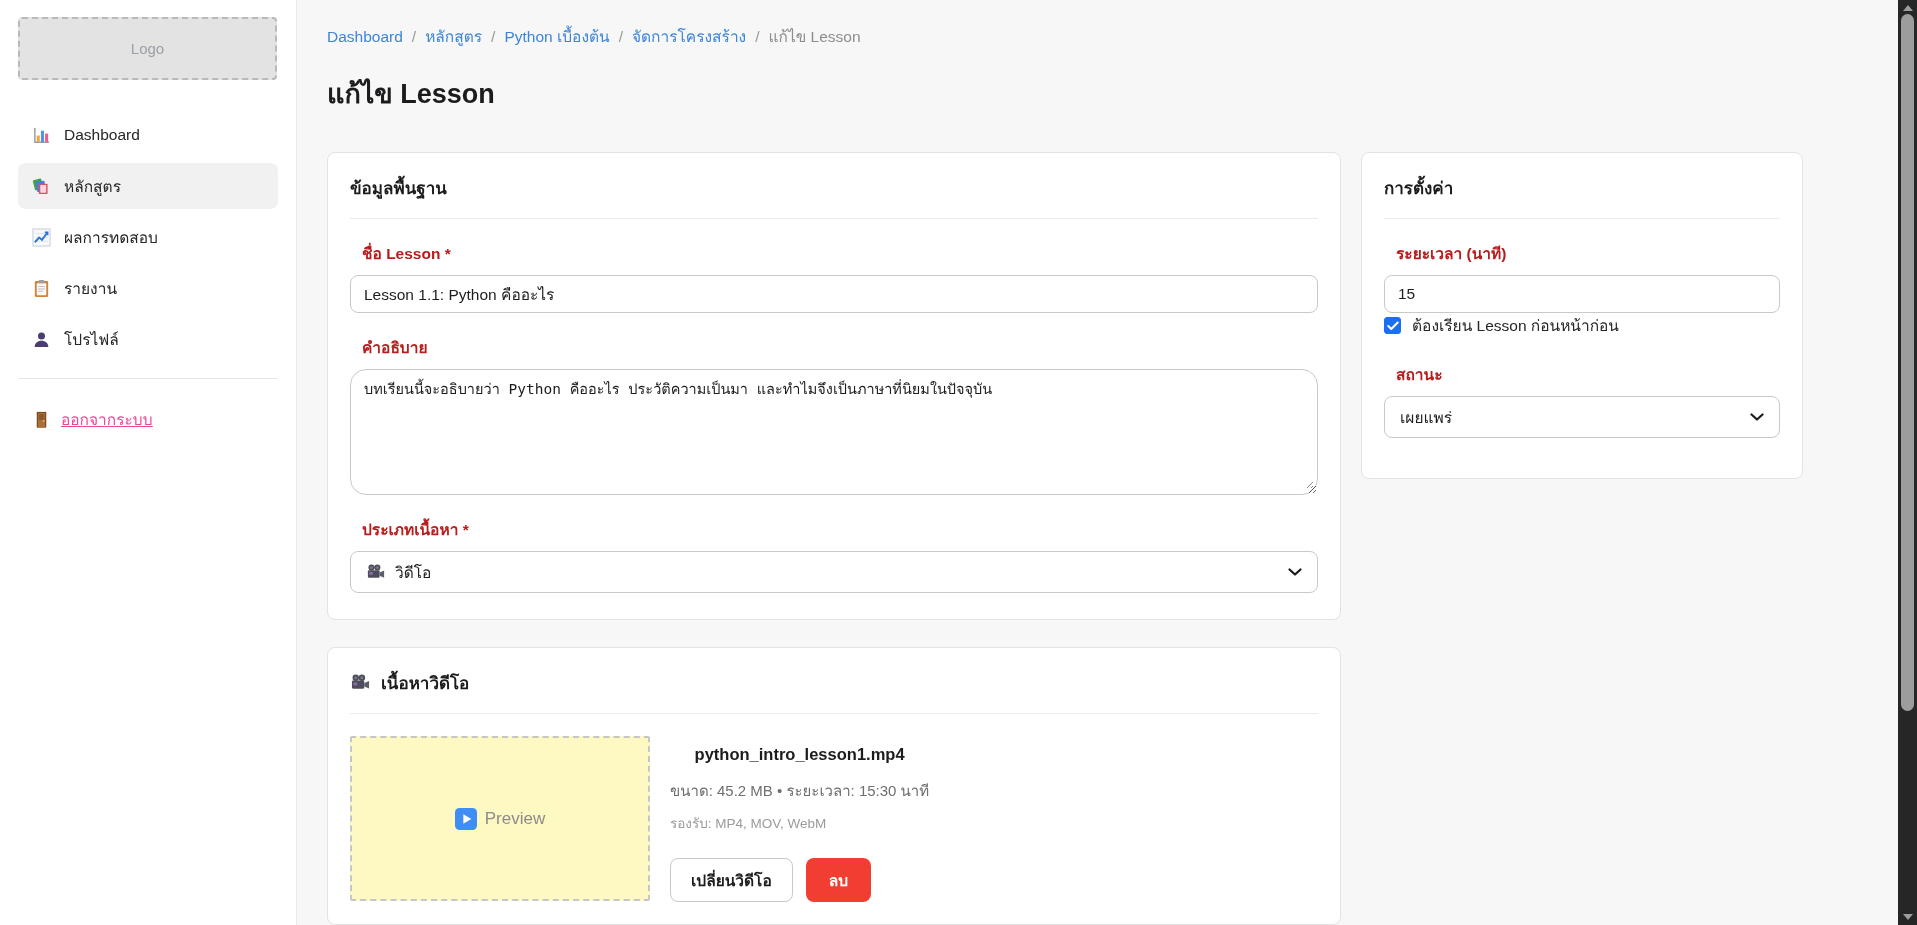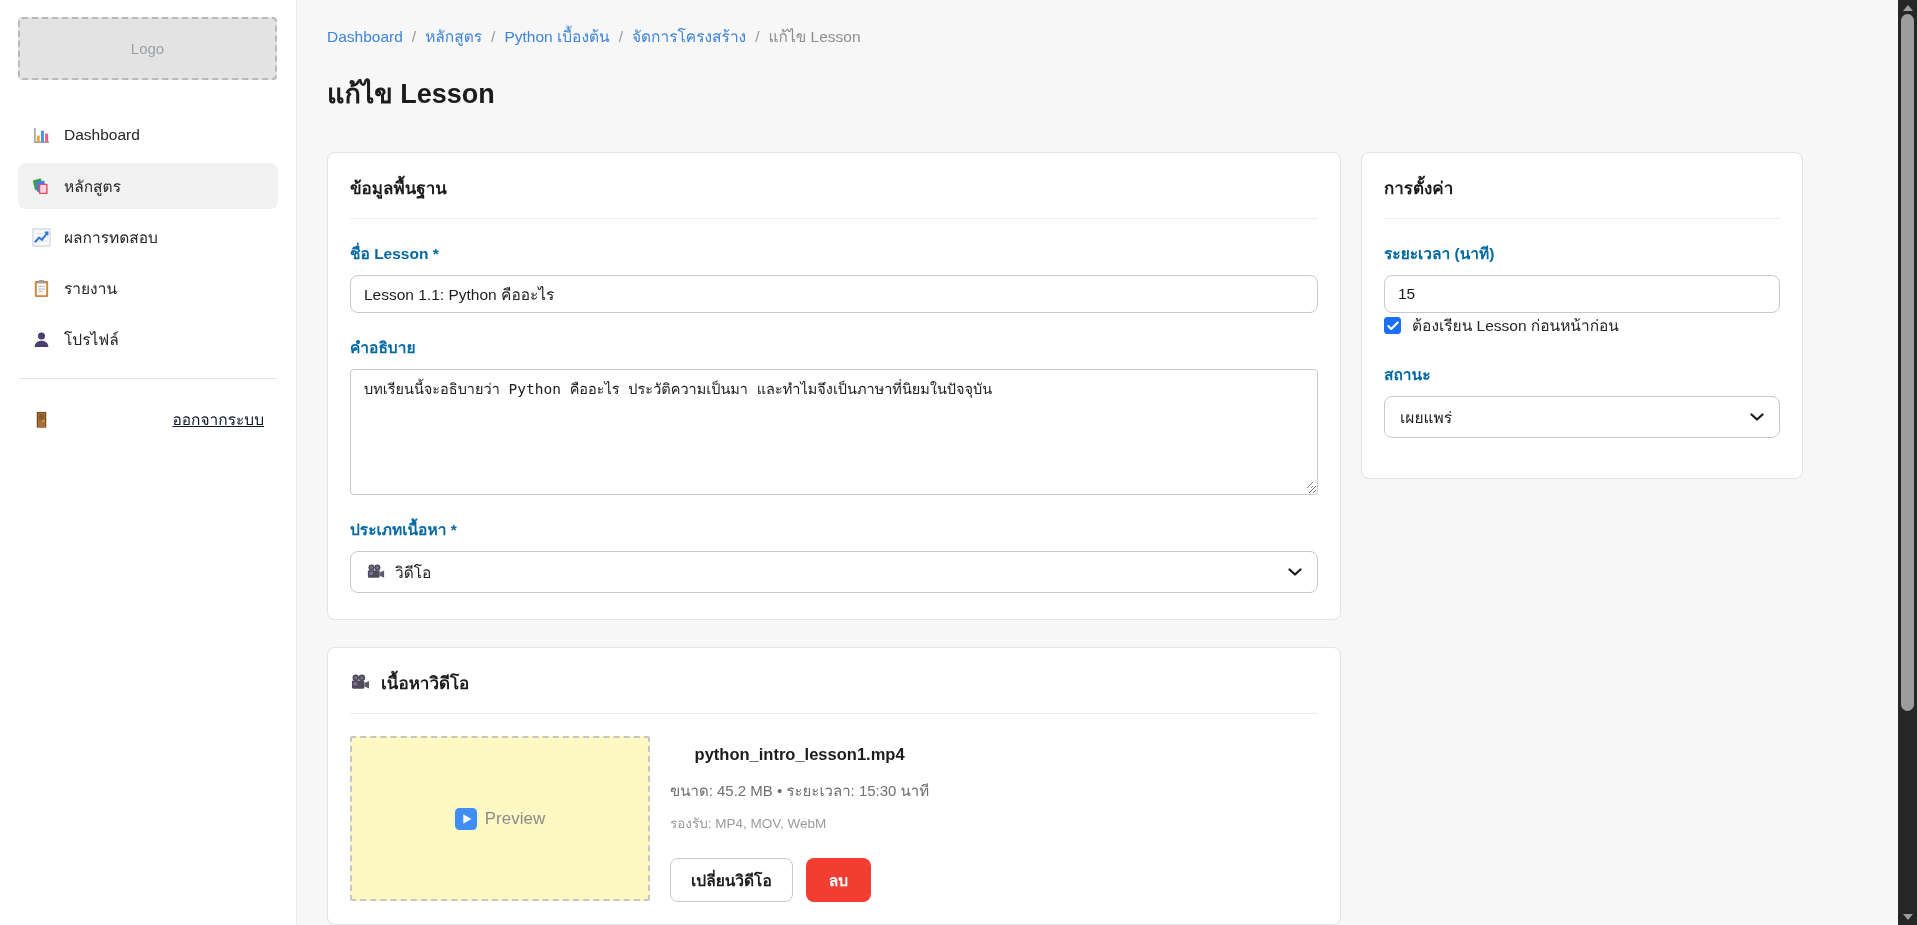--- a/index.html
+++ b/index.html
@@ -27,23 +27,22 @@
     display:flex; align-items:center; gap:13px;
     height:46px; padding:0 14px; border-radius:8px;
     color:#262626; cursor:pointer; margin-bottom:5px;
   }
   .menu-item.active { background:#f1f1f1; }
   .icon19 { width:19px; height:19px; flex:0 0 auto; display:block; }
   .sidebar-divider { border:none; border-top:1px solid #e4e4e4; margin:16px 1px 20px; }
   .logout {
     display:flex; align-items:center; gap:10px;
     margin:0 18px; padding:0 14px; height:40px;
-    color:#0f172a; text-decoration:underline; cursor:pointer;
+    color:#ec4899; text-decoration:underline; cursor:pointer;
     text-decoration-color:#dd4b44;
-    justify-content:space-between;
   }
   .logout span { text-decoration:underline; }
 
   
   .content { margin-left:297px; padding:27px 25px 0 30px; }
   .breadcrumb { display:flex; align-items:center; gap:9px; color:#949494; line-height:20px; }
   .breadcrumb a { color:#3d85d8; text-decoration:none; cursor:pointer; }
   .breadcrumb .sep { color:#9a9a9a; }
   .breadcrumb .current { color:#8d8d8d; }
   .page-title { margin:25px 0 0 0; font-size:27px; font-weight:bold; color:#1c1c1e; }
@@ -53,29 +52,29 @@
   .col-right { width:442px; }
 
   .card { background:#fff; border:1px solid #e3e3e3; border-radius:8px; padding:0 22px; }
   .card-header {
     padding:21px 0 17px; border-bottom:1px solid #ececec;
     font-size:17px; font-weight:bold; color:#1c1c1e;
     display:flex; align-items:center; gap:10px;
   }
   .card-body { padding-bottom:26px; }
   .field { margin-top:22px; }
-  .field-label { display:block; font-weight:bold; margin-bottom:9px; color:#0369a1; }
+  .field-label { display:block; font-weight:bold; margin-bottom:9px; color:#b91c1c;margin-left:12px; }
   .text-input {
     width:100%; height:38px; border:1px solid #c9c9c9; border-radius:8px;
     padding:0 13px; font-size:15.5px; color:#1d1d1f; background:#fff;
     font-family:"Liberation Sans", sans-serif; outline:none;
   }
   .textarea-wrap { position:relative; }
   .textarea {
-    width:100%; height:126px; border:1px solid #c9c9c9; border-radius:4px;
+    width:100%; height:126px; border:1px solid #c9c9c9; border-radius:16px;
     padding:9px 13px; font-size:14.5px; color:#1d1d1f; background:#fff;
     font-family:"DejaVu Sans Mono", monospace; resize:vertical; outline:none; display:block;
     line-height:1.45;
   }
   .resize-grip { position:absolute; right:4px; bottom:6px; pointer-events:none; }
   .select {
     height:42px; border:1px solid #c9c9c9; border-radius:8px; background:#fff;
     display:flex; align-items:center; justify-content:space-between;
     padding:0 15px; cursor:pointer; color:#1d1d1f;
   }

